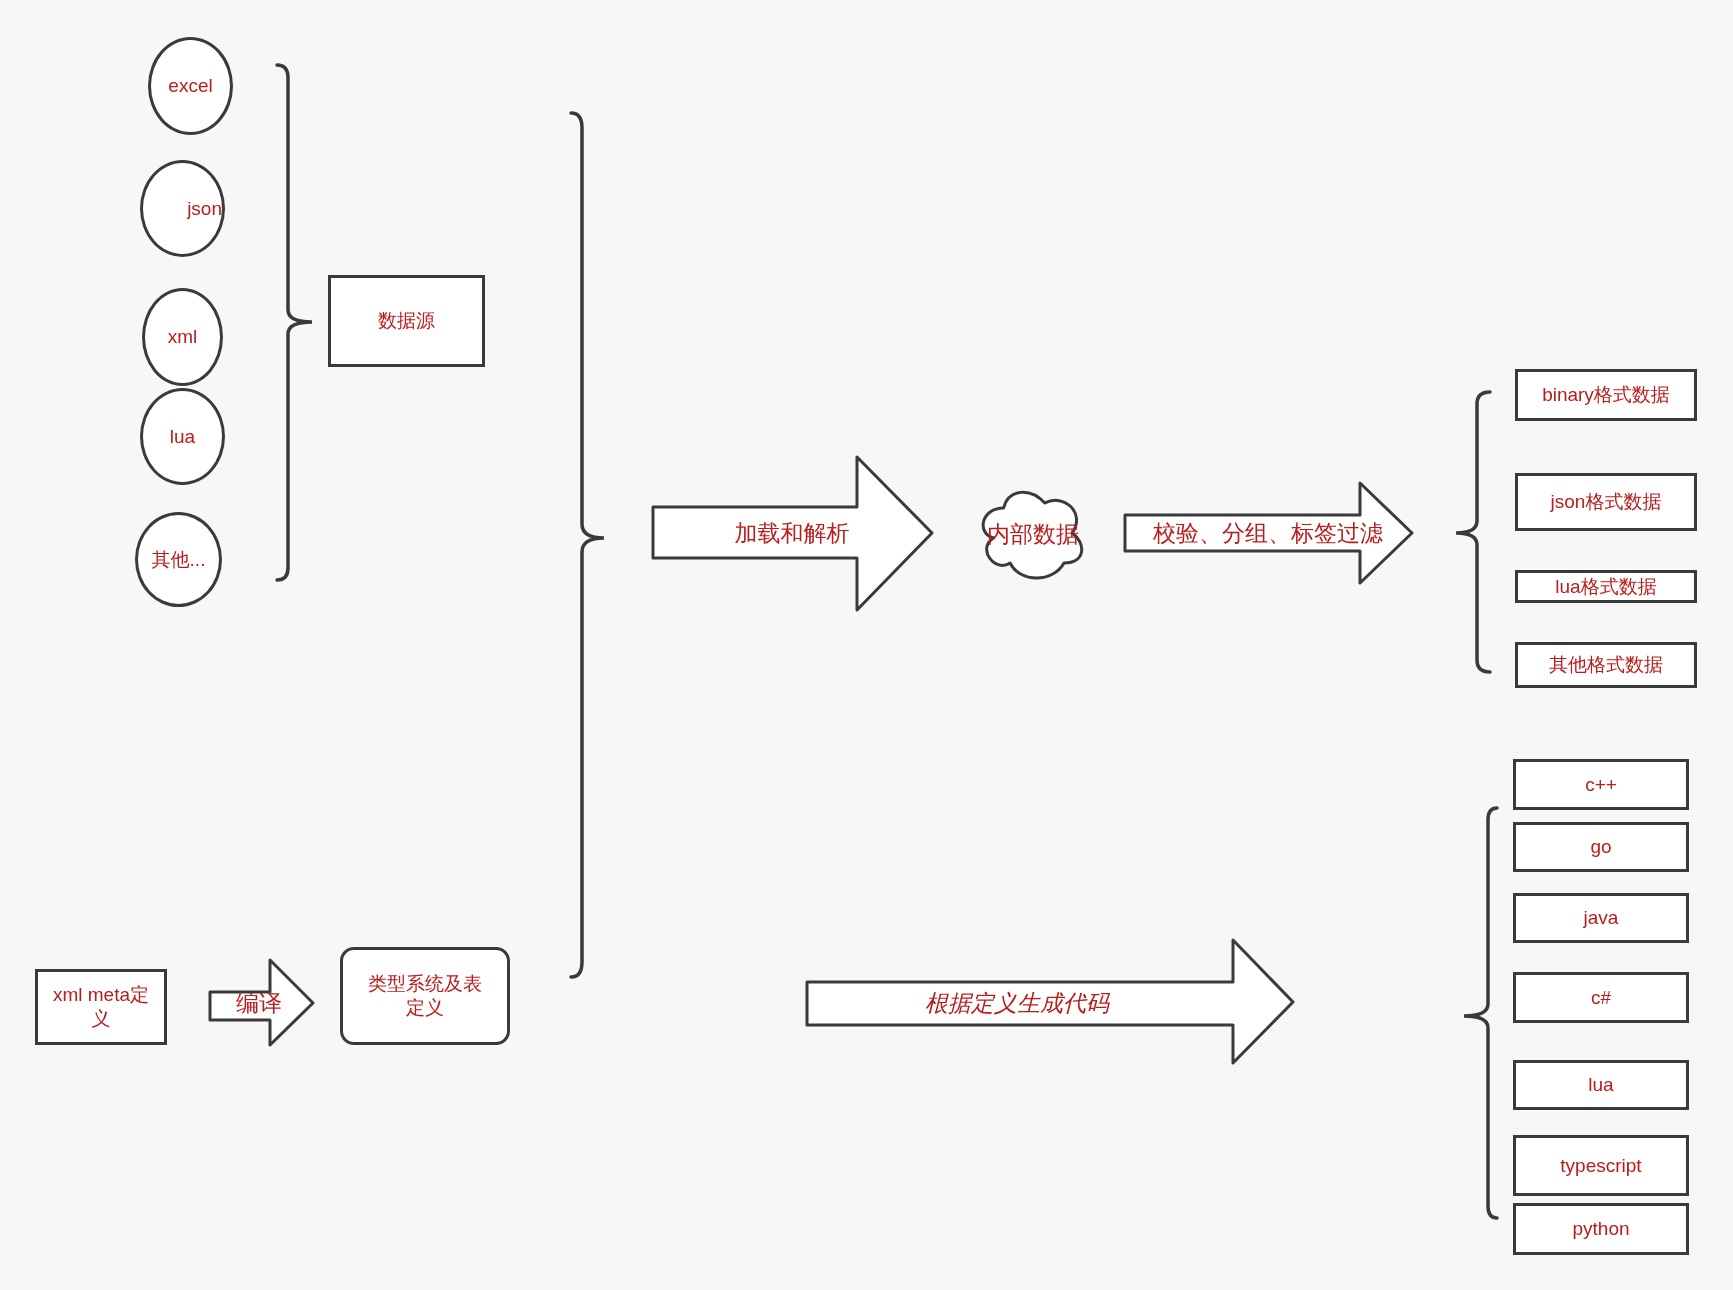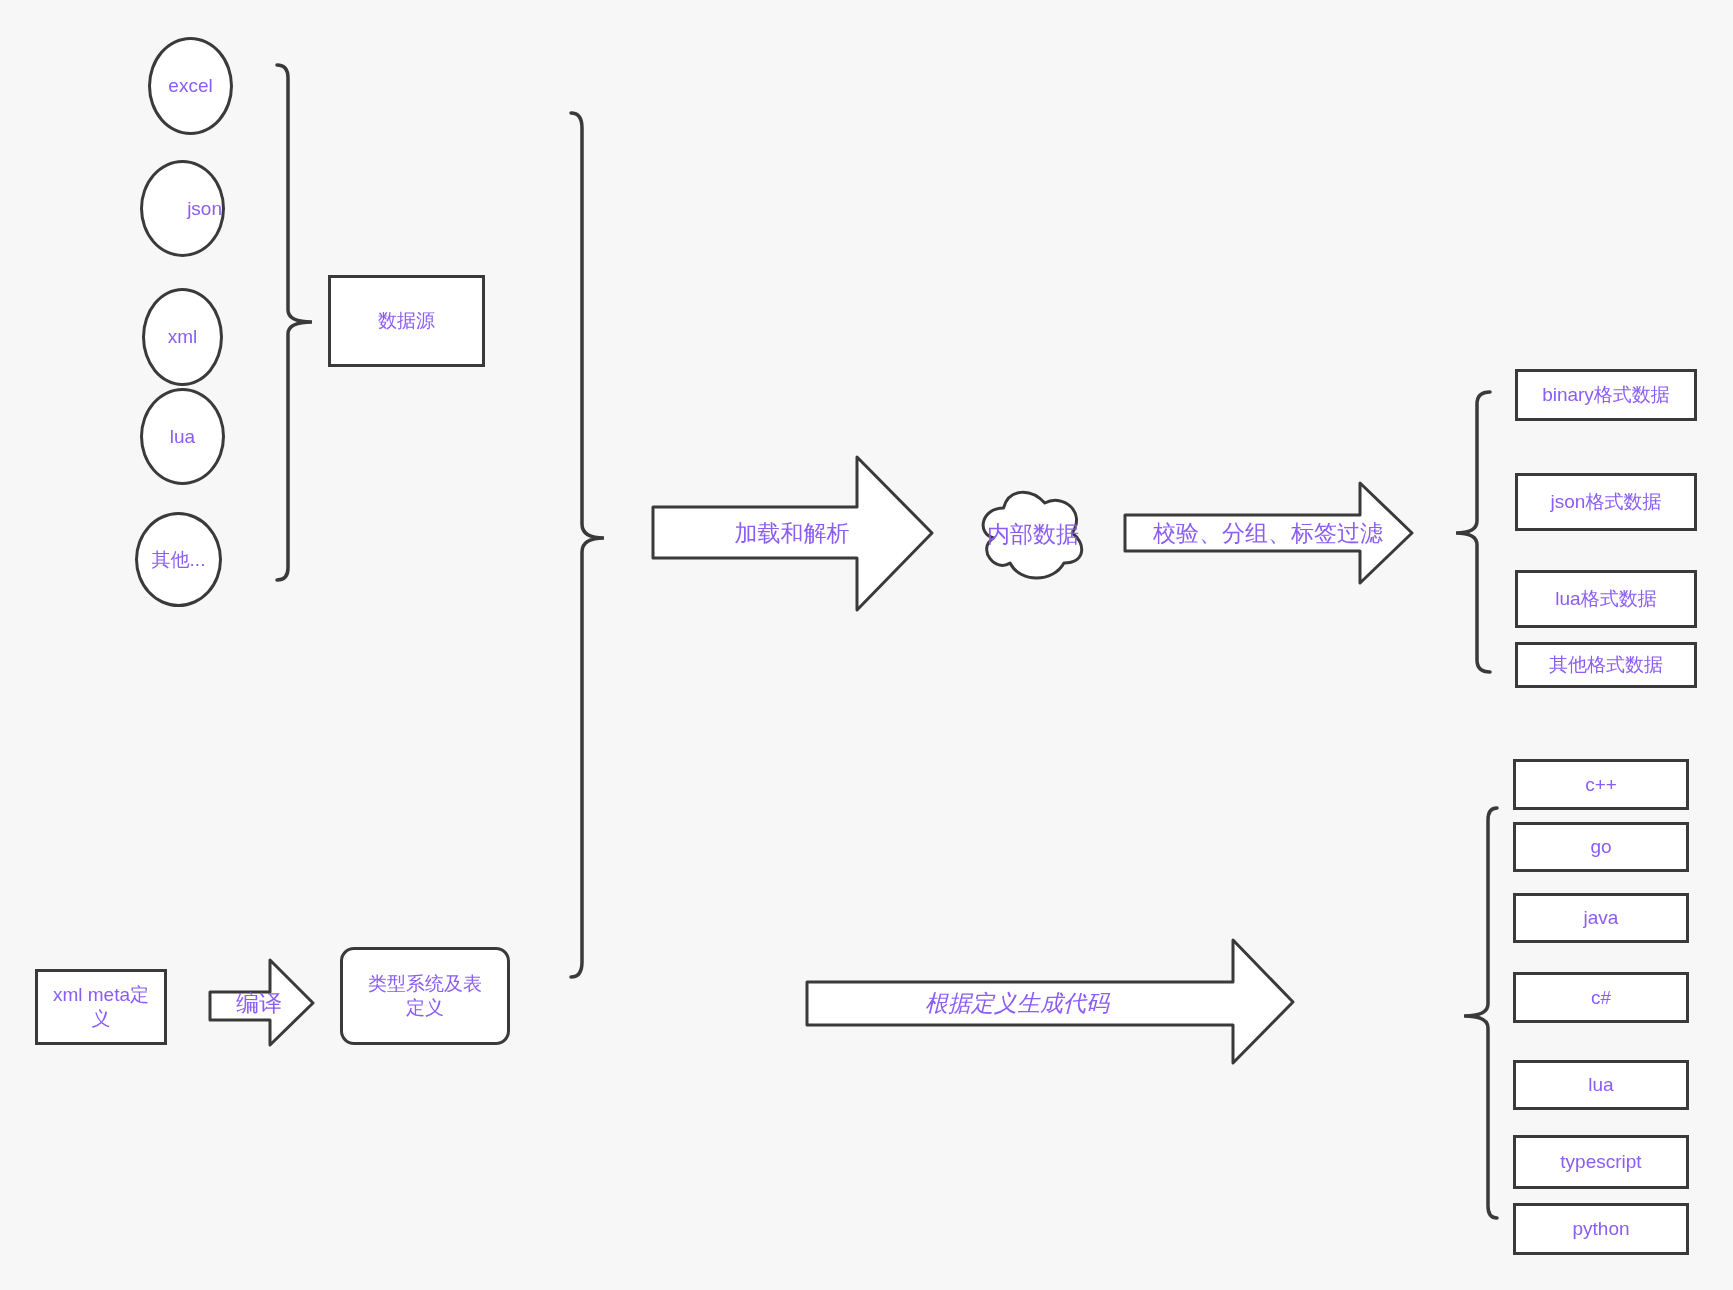--- a/index.html
+++ b/index.html
@@ -1,21 +1,21 @@
 <!DOCTYPE html>
 <html><head>
 <meta charset="utf-8">
 <style>
   html,body{margin:0;padding:0;background:#f7f7f7;}
   #canvas{
     position:relative;
     width:1733px;height:1290px;
     background:#f7f7f7;
     font-family:"Liberation Sans","DejaVu Sans",sans-serif;
-    color:#8b5cf6;
+    color:#b91c1c;
     overflow:hidden;
   }
   #shapes{position:absolute;left:0;top:0;width:1733px;height:1290px;}
   .node{
     position:absolute;
     box-sizing:border-box;
     background:#ffffff;
     border:3px solid #3a3a3a;
     display:flex;align-items:center;justify-content:center;
     text-align:center;
@@ -89,21 +89,21 @@
   <div class="lbl" style="left:1268px;top:533px;">校验、分组、标签过滤</div>
   <div class="lbl" style="left:259px;top:1003px;">编译</div>
   <div class="lbl" style="left:1017px;top:1003px;font-style:italic;">根据定义生成代码</div>
 
   <div class="node" style="left:1515px;top:369px;width:182px;height:52px;">
     <span>binary格式数据</span>
   </div>
   <div class="node" style="left:1515px;top:473px;width:182px;height:58px;">
     <span>json格式数据</span>
   </div>
-  <div class="node" style="left:1515px;top:570px;width:182px;height:58px;">
+  <div class="node" style="left:1515px;top:570px;width:182px;height:33px;">
     <span>lua格式数据</span>
   </div>
   <div class="node" style="left:1515px;top:642px;width:182px;height:46px;">
     <span>其他格式数据</span>
   </div>
 
   <div class="node" style="left:35px;top:969px;width:132px;height:76px;padding:0 10px;">
     <span>xml meta定义</span>
   </div>
 
@@ -119,20 +119,20 @@
   </div>
   <div class="node" style="left:1513px;top:893px;width:176px;height:50px;">
     <span>java</span>
   </div>
   <div class="node" style="left:1513px;top:972px;width:176px;height:51px;">
     <span>c#</span>
   </div>
   <div class="node" style="left:1513px;top:1060px;width:176px;height:50px;">
     <span>lua</span>
   </div>
-  <div class="node" style="left:1513px;top:1135px;width:176px;height:54px;">
+  <div class="node" style="left:1513px;top:1135px;width:176px;height:61px;">
     <span>typescript</span>
   </div>
   <div class="node" style="left:1513px;top:1203px;width:176px;height:52px;">
     <span>python</span>
   </div>
 
 </div>
 
 </body></html>

